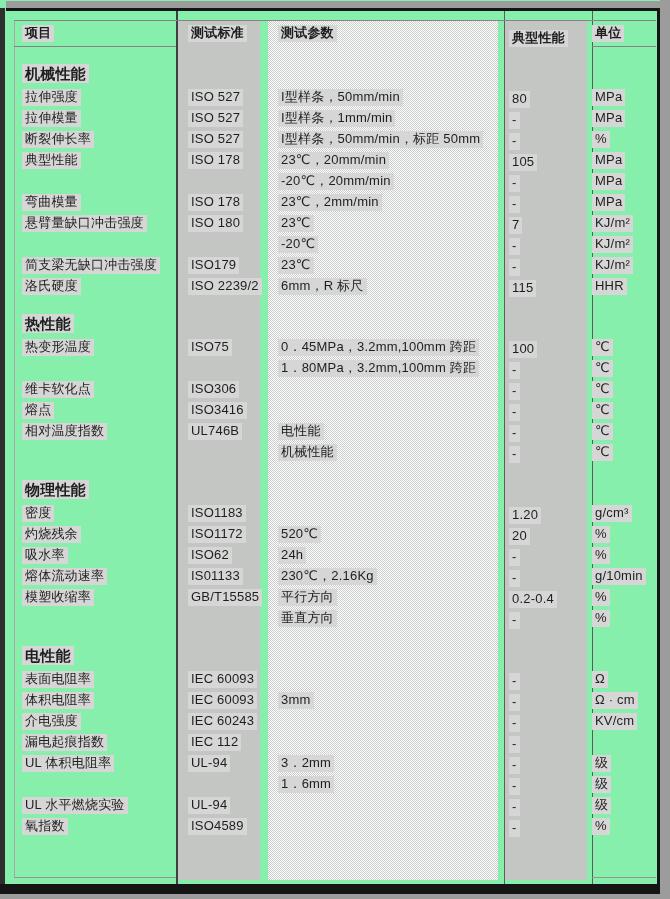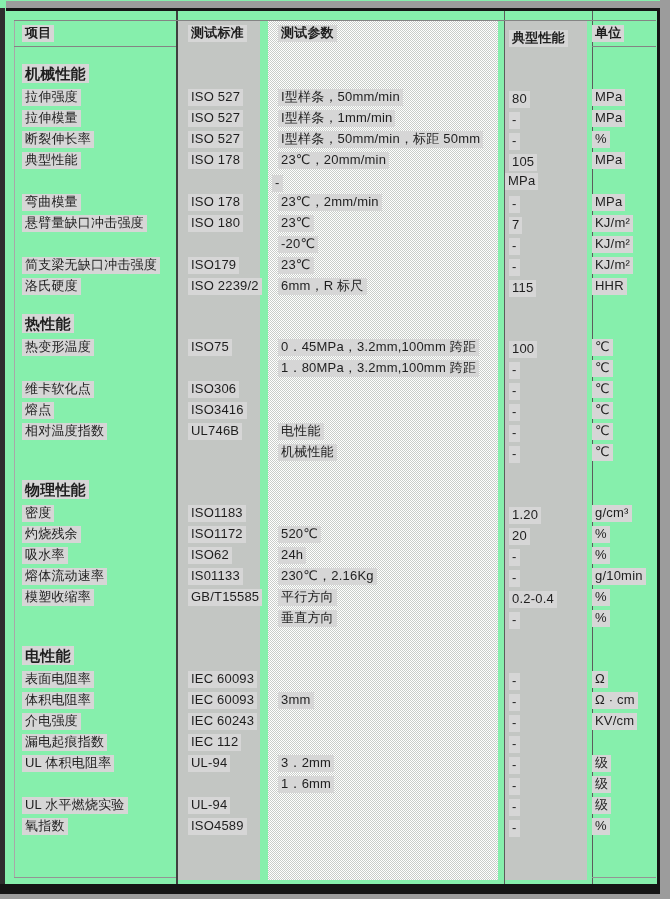--- a/index.html
+++ b/index.html
@@ -175,20 +175,23 @@
           <div class="cell c4">
             <span class="hl">105</span>
           </div>
           <div class="cell c5">
             <span class="hl">MPa</span>
           </div>
         </div>
         <div class="row data">
           <div class="cell c1"></div>
           <div class="cell c2"></div>
+          <div class="cell c3">
+            <span class="hl">-20℃，20mm/min</span>
+          </div>
           <div class="cell c4">
             <span class="hl">-</span>
           </div>
           <div class="cell c5">
             <span class="hl">MPa</span>
           </div>
         </div>
         <div class="row data">
           <div class="cell c1">
             <span class="hl">弯曲模量</span>

